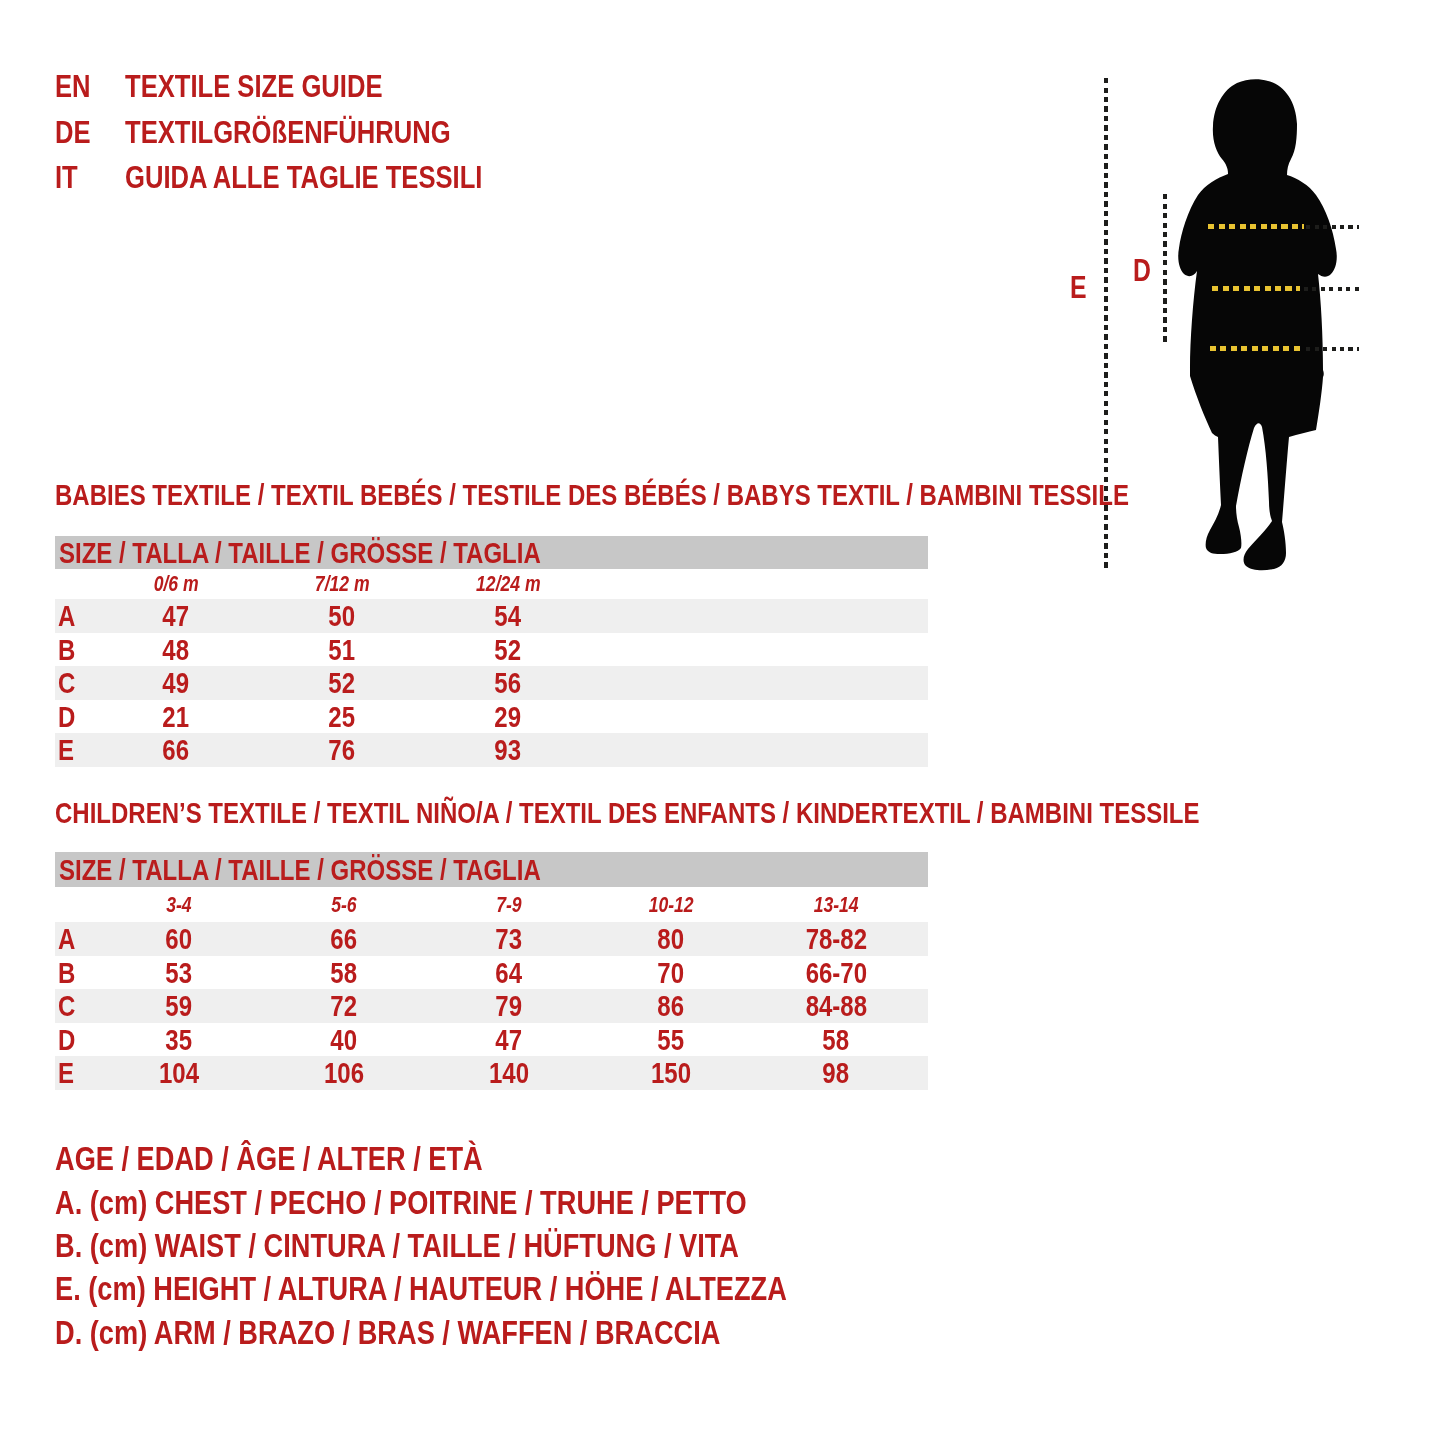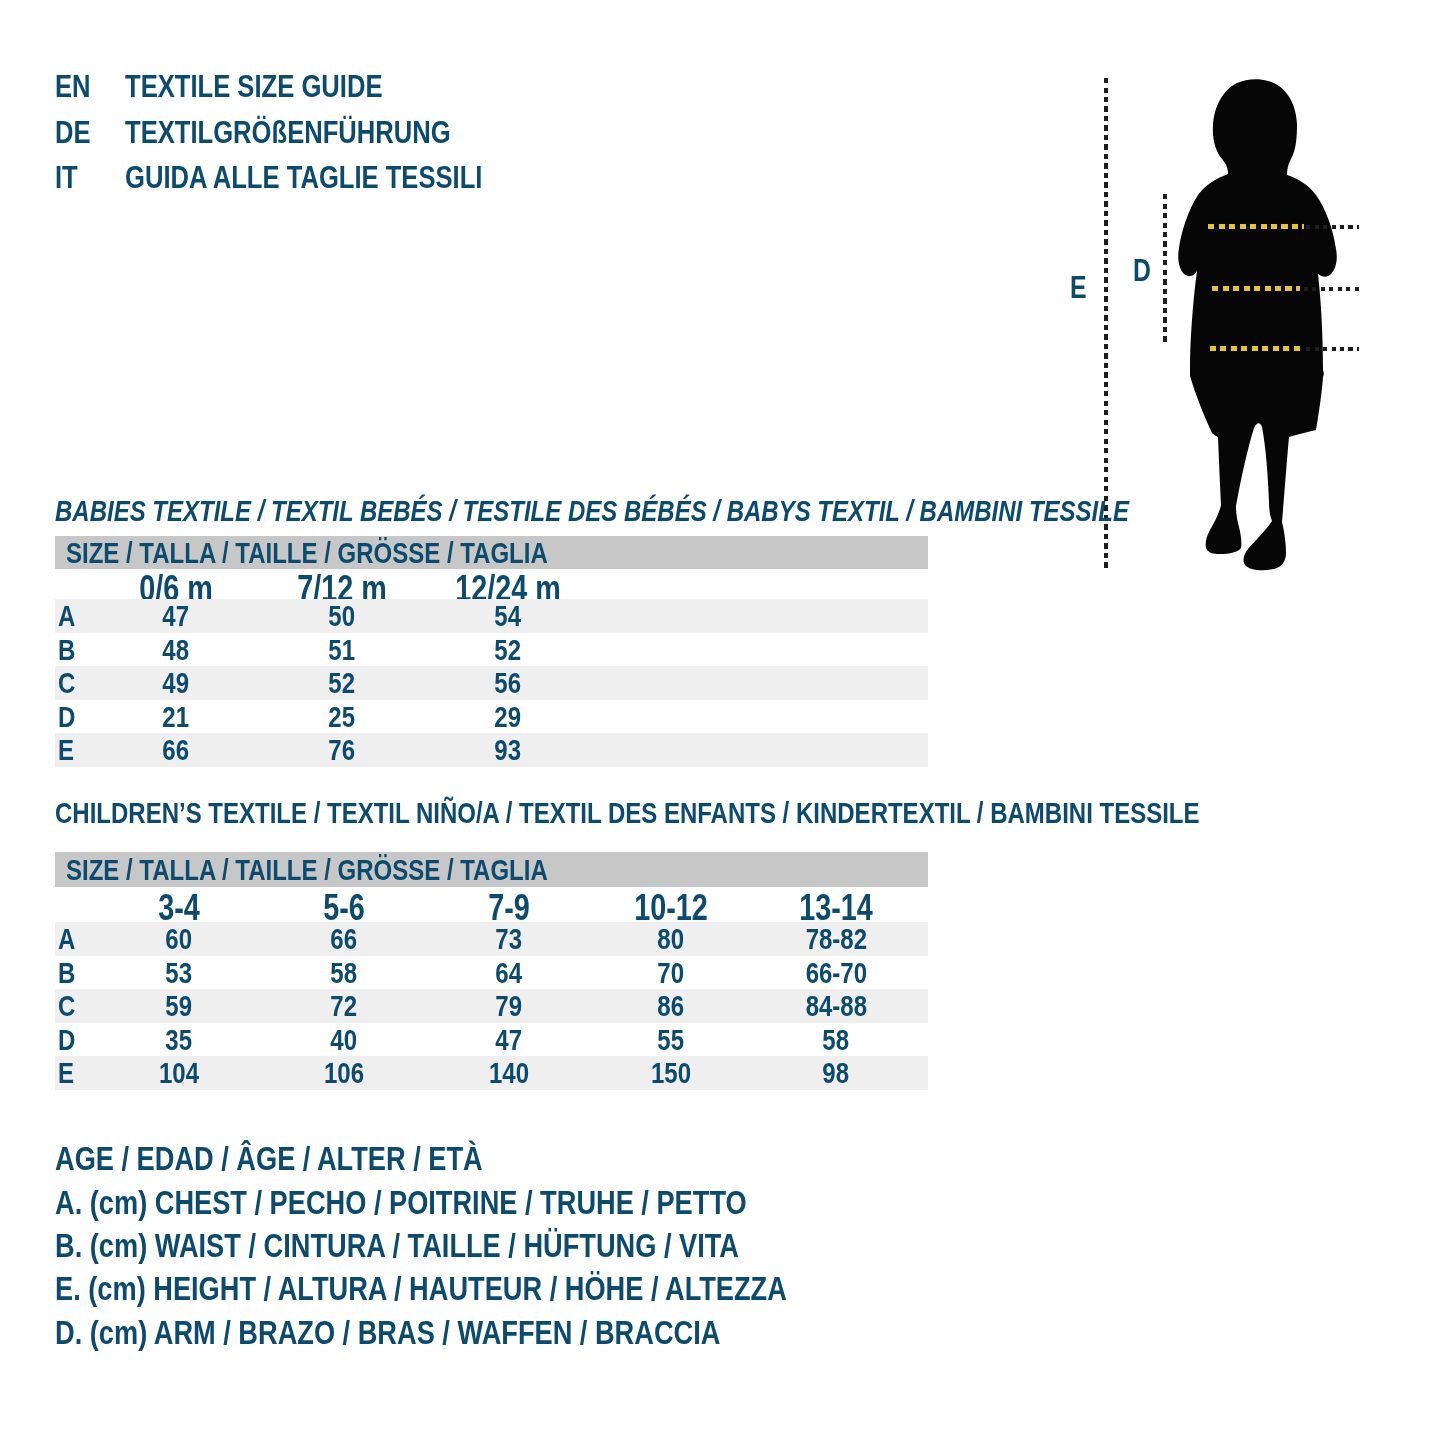--- a/index.html
+++ b/index.html
@@ -1,42 +1,42 @@
 <!DOCTYPE html>
 <html><head>
 <meta charset="utf-8">
 <style>
   html,body{margin:0;padding:0;background:#fff;}
   .canvas{
     position:relative;width:1359px;height:1445px;background:#ffffff;overflow:hidden;
-    font-family:"Liberation Sans","DejaVu Sans",sans-serif;font-weight:700;color:#0c4a6e;
+    font-family:"Liberation Sans","DejaVu Sans",sans-serif;font-weight:700;color:#b91c1c;
   }
   .abs{position:absolute;}
   
   .cx{display:inline-block;transform:scaleX(0.8);transform-origin:0 50%;white-space:nowrap;}
   .cxc{display:inline-block;transform:scaleX(0.8);transform-origin:50% 50%;white-space:nowrap;}
   
   .lang-block{left:55px;top:64px;font-size:32px;}
   .lang-row{display:flex;height:45.6px;align-items:center;}
   .lang-code{width:70px;flex:0 0 70px;}
   
   .vdots{width:4px;background:repeating-linear-gradient(to bottom,#1d1d1b 0 5px,transparent 5px 9.5px);}
   .ydash{height:5px;background:repeating-linear-gradient(to right,#e8c331 0 6px,transparent 6px 10.5px);}
   .kdash{height:4px;background:repeating-linear-gradient(to right,#1d1d1b 0 4px,transparent 4px 8.5px);}
   .mlabel{font-size:31px;line-height:32px;height:32px;}
   
   .sec-title{font-size:30px;line-height:30px;white-space:nowrap;}
   
-  .hdr-bar{width:873px;height:33px;background:#c7c7c7;display:flex;align-items:center;padding-left:11px;box-sizing:border-box;font-size:30px;}
+  .hdr-bar{width:873px;height:33px;background:#c7c7c7;display:flex;align-items:center;padding-left:4px;box-sizing:border-box;font-size:30px;}
   .t-row{display:grid;height:33.6px;}
   .bgrid{grid-template-columns:38px 166px 166px 166px 1fr;}
   .cgrid{grid-template-columns:38px 172px 158px 172px 152px 178px 1fr;}
   .rows-wrap{width:873px;}
   .rows-wrap .t-row:nth-child(odd){background:#efefef;}
-  .colhdr{width:873px;height:31px;font-size:36px;}
+  .colhdr{width:873px;height:31px;font-size:22px;font-style:italic;}
   .rows-wrap{font-size:30px;}
   .cell{display:flex;align-items:center;justify-content:center;overflow:visible;}
   .cell.lab{justify-content:flex-start;padding-left:3px;}
   
   .legend-block{left:55px;top:1137px;font-size:34px;}
   .legend-line{height:43.4px;display:flex;align-items:center;}
   svg{display:block;}
 </style>
 </head>
 <body>
@@ -116,21 +116,21 @@
   <div class="abs kdash" style="left:1304px;top:287px;width:58px;"></div>
   <div class="abs mlabel" style="left:1376px;top:273px;"><span class="cx">B</span></div>
 
   <div class="abs ydash" style="left:1210px;top:346px;width:94px;"></div>
   <div class="abs kdash" style="left:1306px;top:347px;width:56px;"></div>
   <div class="abs mlabel" style="left:1376px;top:333px;"><span class="cx">C</span></div>
 
   <div class="abs mlabel" style="left:1133px;top:255px;"><span class="cx">D</span></div>
   <div class="abs mlabel" style="left:1070px;top:272px;"><span class="cx">E</span></div>
 
-  <div class="abs sec-title" style="left:55px;top:496px;font-style:italic;">
+  <div class="abs sec-title" style="left:55px;top:480px;">
     <span class="cx">BABIES TEXTILE / TEXTIL BEBÉS / TESTILE DES BÉBÉS / BABYS TEXTIL / BAMBINI TESSILE</span>
   </div>
   <div class="abs hdr-bar" style="left:55px;top:536px;">
     <span class="cx">SIZE / TALLA / TAILLE / GRÖSSE / TAGLIA</span>
   </div>
   <div class="abs t-row bgrid colhdr" style="left:55px;top:568px;">
     <div class="cell lab"></div>
     <div class="cell">
         <span class="cxc">0/6 m</span>
       </div>

